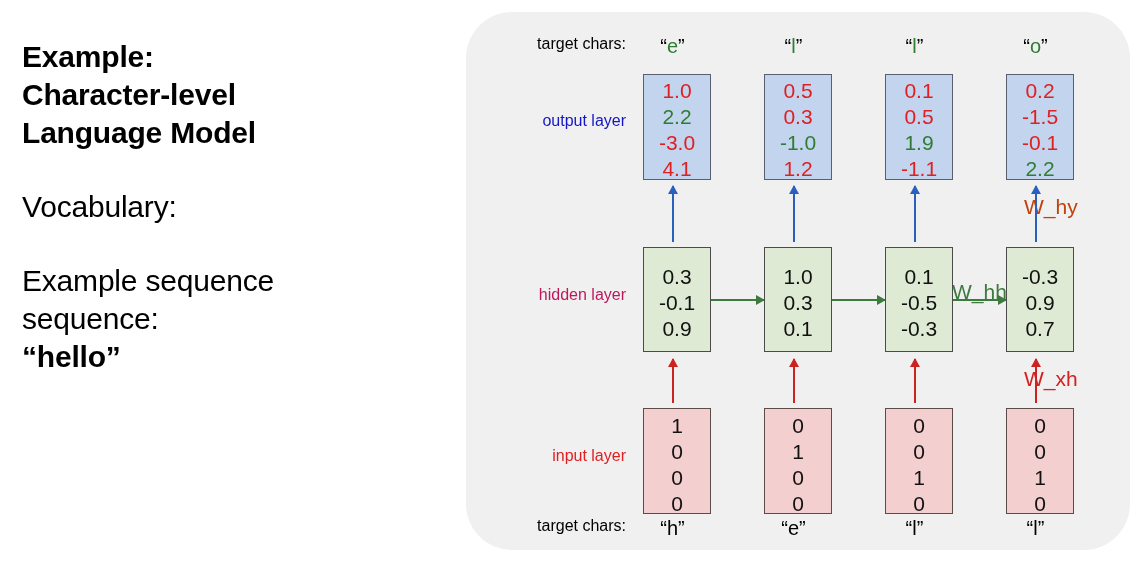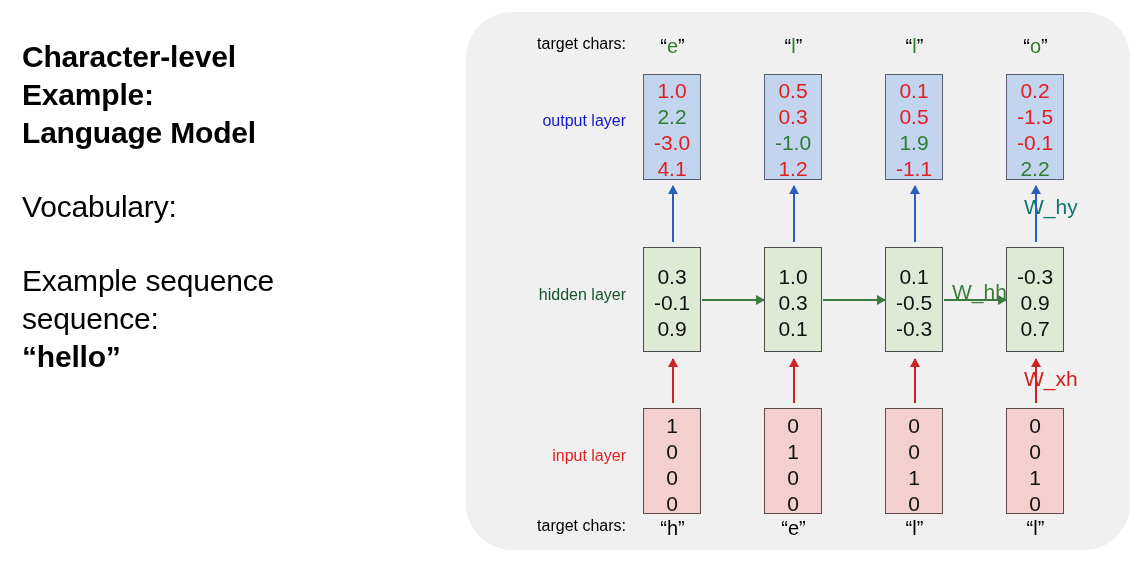--- a/index.html
+++ b/index.html
@@ -45,40 +45,40 @@
 
   
   .row-label {
     position: absolute;
     font-size: 16px;
     text-align: right;
     white-space: nowrap;
   }
   #label-target-chars { left: 0px;  top: 23px;  width: 160px; color: #000000; }
   #label-output-layer { left: 0px;  top: 100px; width: 160px; color: #1414c8; }
-  #label-hidden-layer { left: 0px;  top: 274px; width: 160px; color: #14532d; }
+  #label-hidden-layer { left: 0px;  top: 274px; width: 160px; color: #be185d; }
   #label-input-layer  { left: 0px;  top: 435px; width: 160px; color: #e02020; }
   #label-input-chars  { left: 0px;  top: 505px; width: 160px; color: #000000; }
 
   
   .char-cell {
     position: absolute;
     width: 59px;
     text-align: center;
     font-size: 20px;
     white-space: nowrap;
   }
   .target-char { top: 23px; color: #000000; }
   .target-char .g { color: #2e7d32; }
   .input-char  { top: 505px; color: #000000; }
 
   
   .vbox {
     position: absolute;
-    width: 58px;
+    width: 68px;
     box-sizing: border-box;
     border: 1.6px solid #4b4b4b;
     text-align: center;
     font-size: 21px;
     line-height: 26px;
     padding-top: 3px;
   }
   .out-box {
     top: 62px;
     height: 106px;
@@ -154,30 +154,30 @@
   .arr-h-0 { left: 236px; width: 62px; }
   .arr-h-1 { left: 357px; width: 62px; }
   .arr-h-2 { left: 478px; width: 62px; }
 
   
   .w-label {
     position: absolute;
     font-size: 21px;
     white-space: nowrap;
   }
-  #w-hy { left: 558px; top: 183px; color: #0f766e; }
+  #w-hy { left: 558px; top: 183px; color: #c2410c; }
   #w-hh { left: 486px; top: 268px; color: #3d7a3d; }
   #w-xh { left: 558px; top: 355px; color: #d42020; }
 </style>
 </head>
 <body>
 
 <div id="left-text">
+  <p class="para bold">Example:</p>
   <p class="para bold">Character-level</p>
-  <p class="para bold">Example:</p>
   <p class="para bold">Language Model</p>
   <div class="spacer"></div>
   <p class="para">Vocabulary:</p>
   <div class="spacer"></div>
   <p class="para">Example sequence</p>
   <p class="para">sequence:</p>
   <p class="para bold">“hello”</p>
 </div>
 
 <div id="diagram-panel">

